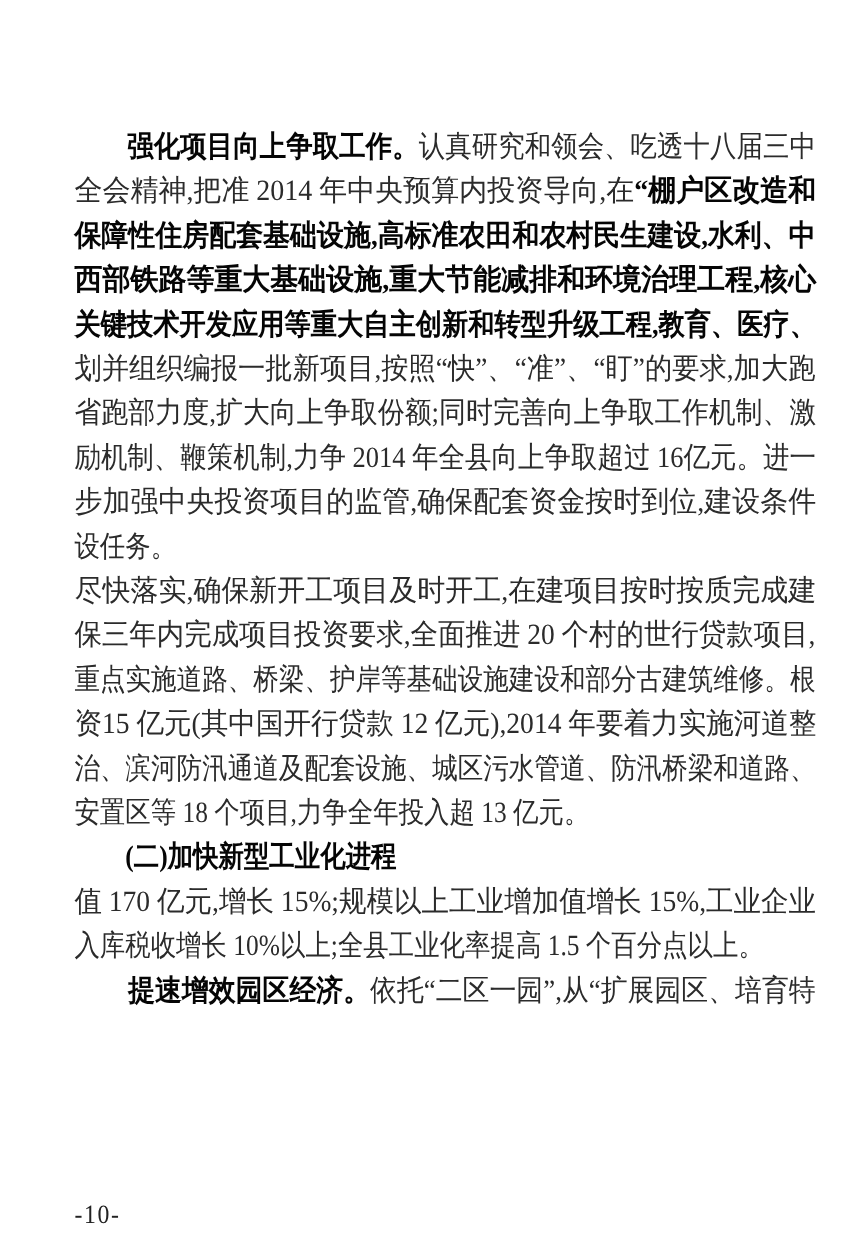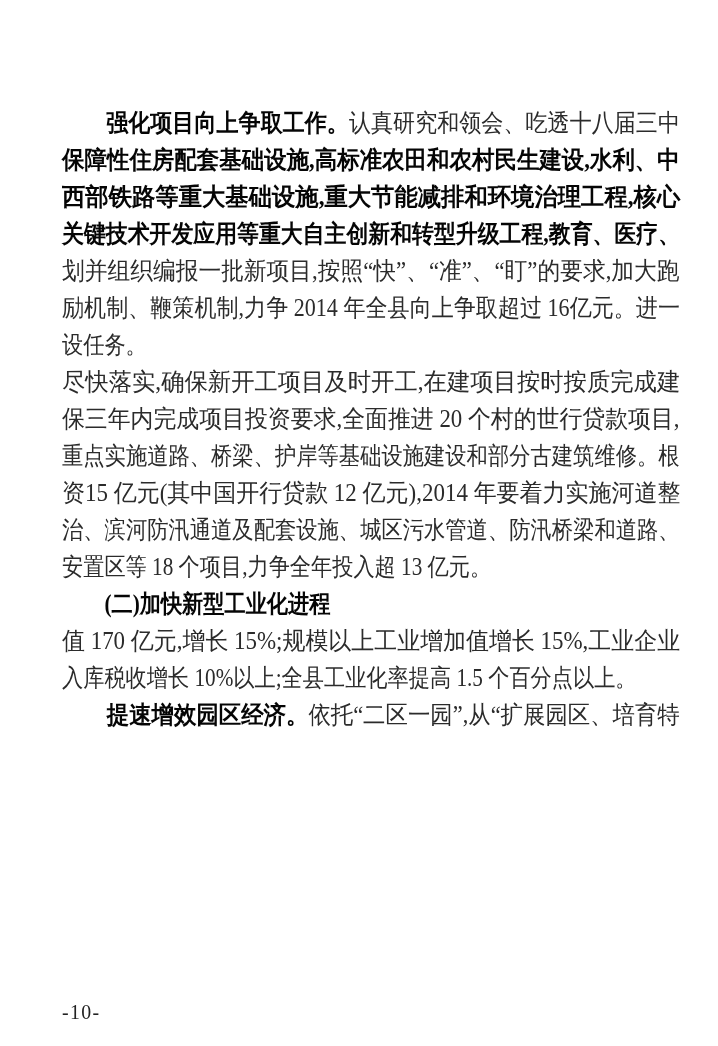--- a/index.html
+++ b/index.html
@@ -63,25 +63,28 @@
     transform: scaleX(0.9);
     transform-origin: 0 50%;
   }
 </style>
 </head>
 <body>
 
 <div class="page">
   <div class="text-block">
       <div class="row"><div class="line indent" style="transform: scaleX(0.900875);"><span class="seg bold">强化项目向上争取工作。</span><span class="seg">认真研究和领会、吃透十八届三中</span></div></div>
+      <div class="row"><div class="line" style="transform: scaleX(0.952234);"><span class="seg">全会精神,把准 2014 年中央预算内投资导向,在</span><span class="seg bold">“棚户区改造和</span></div></div>
       <div class="row"><div class="line" style="transform: scaleX(0.916914);"><span class="seg bold">保障性住房配套基础设施,高标准农田和农村民生建设,水利、中</span></div></div>
       <div class="row"><div class="line" style="transform: scaleX(0.952234);"><span class="seg bold">西部铁路等重大基础设施,重大节能减排和环境治理工程,核心</span></div></div>
       <div class="row"><div class="line" style="transform: scaleX(0.893064);"><span class="seg bold">关键技术开发应用等重大自主创新和转型升级工程,教育、医疗、</span></div></div>
       <div class="row"><div class="line" style="transform: scaleX(0.927928);"><span class="seg">划并组织编报一批新项目,按照“快”、“准”、“盯”的要求,加大跑</span></div></div>
+      <div class="row"><div class="line" style="transform: scaleX(0.916914);"><span class="seg">省跑部力度,扩大向上争取份额;同时完善向上争取工作机制、激</span></div></div>
       <div class="row"><div class="line" style="transform: scaleX(0.900875);"><span class="seg">励机制、鞭策机制,力争 2014 年全县向上争取超过 16亿元。进一</span></div></div>
+      <div class="row"><div class="line" style="transform: scaleX(0.952234);"><span class="seg">步加强中央投资项目的监管,确保配套资金按时到位,建设条件</span></div></div>
       <div class="row"><div class="line" style="transform: scaleX(0.865);"><span class="seg">设任务。</span></div></div>
       <div class="row"><div class="line" style="transform: scaleX(0.952234);"><span class="seg">尽快落实,确保新开工项目及时开工,在建项目按时按质完成建</span></div></div>
       <div class="row"><div class="line" style="transform: scaleX(0.933535);"><span class="seg">保三年内完成项目投资要求,全面推进 20 个村的世行贷款项目,</span></div></div>
       <div class="row"><div class="line" style="transform: scaleX(0.869198);"><span class="seg">重点实施道路、桥梁、护岸等基础设施建设和部分古建筑维修。根</span></div></div>
       <div class="row"><div class="line" style="transform: scaleX(0.937785);"><span class="seg">资15 亿元(其中国开行贷款 12 亿元),2014 年要着力实施河道整</span></div></div>
       <div class="row"><div class="line" style="transform: scaleX(0.869198);"><span class="seg">治、滨河防汛通道及配套设施、城区污水管道、防汛桥梁和道路、</span></div></div>
       <div class="row"><div class="line" style="transform: scaleX(0.865);"><span class="seg">安置区等 18 个项目,力争全年投入超 13 亿元。</span></div></div>
       <div class="row"><div class="line indent" style="transform: scaleX(0.865);"><span class="seg bold">(二)加快新型工业化进程</span></div></div>
       <div class="row"><div class="line" style="transform: scaleX(0.936364);"><span class="seg">值 170 亿元,增长 15%;规模以上工业增加值增长 15%,工业企业</span></div></div>
       <div class="row"><div class="line" style="transform: scaleX(0.865);"><span class="seg">入库税收增长 10%以上;全县工业化率提高 1.5 个百分点以上。</span></div></div>

